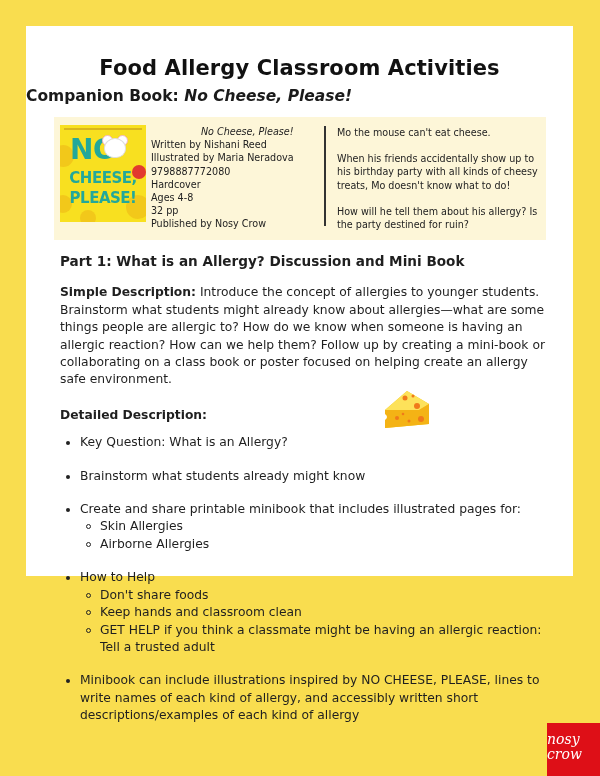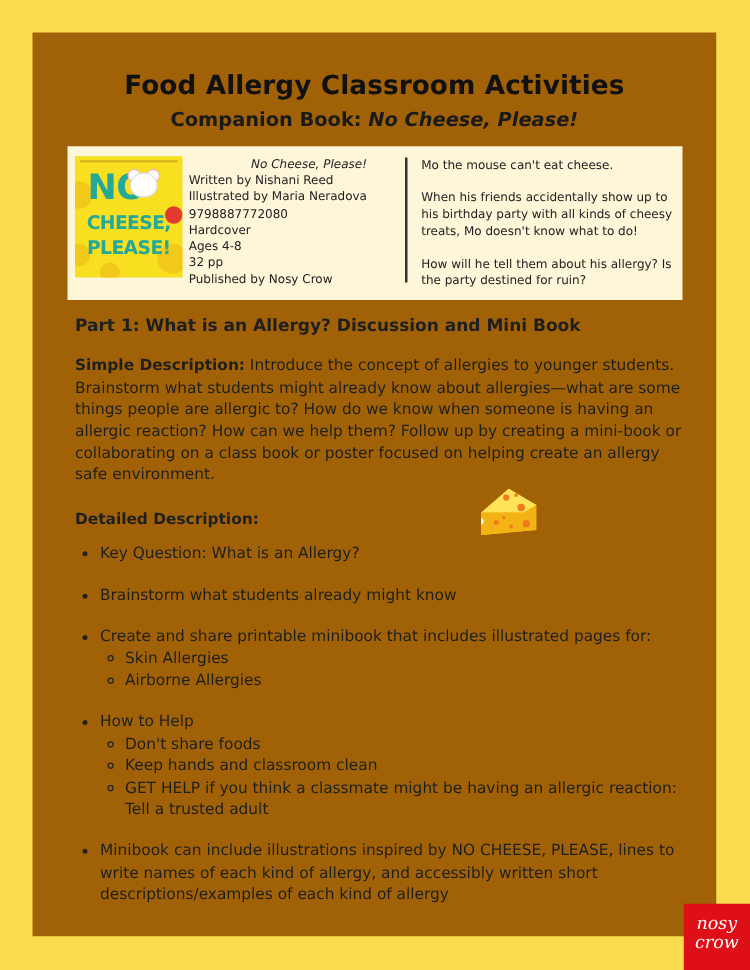--- a/index.html
+++ b/index.html
@@ -3,31 +3,31 @@
   <meta charset="utf-8">
   <style>
     html, body { margin: 0; padding: 0; }
     body {
       width: 600px; height: 776px; position: relative; overflow: hidden;
       background: #f9dd4f;
       font-family: "DejaVu Sans", sans-serif;
       color: #1a1a1a;
     }
     .panel {
-      position: absolute; left: 26px; top: 26px; width: 547px; height: 723px;
-      background: #a16207;
+      position: absolute; left: 26px; top: 26px; width: 547px; height: 550px;
+      background: #ffffff;
     }
     .title {
       position: absolute; left: 0; right: 0; top: 30px;
       text-align: center; font-weight: bold; font-size: 21px; letter-spacing: 0.1px;
       color: #111;
     }
     .subtitle {
       position: absolute; left: 0; right: 0; top: 61px;
-      text-align: center; font-size: 15.5px; font-weight: bold; color: #1a1a1a;
+      font-size: 15.5px; font-weight: bold; color: #1a1a1a;
     }
     .subtitle i { font-style: italic; }
     .infobox {
       position: absolute; left: 28px; top: 91px; width: 492px; height: 123px;
       background: #fdf6d8;
     }
     .cover {
       position: absolute; left: 6px; top: 8px; width: 86px; height: 97px;
       background: #f8e020; overflow: hidden;
     }
@@ -71,21 +71,21 @@
       content: ""; position: absolute; left: 6px; top: 7px; width: 4px; height: 4px; border-radius: 50%; background: #222;
     }
     ul.lvl2 { list-style: none; margin: 0; padding: 0; }
     ul.lvl2 > li { position: relative; padding-left: 20px; margin: 0; }
     ul.lvl2 > li::before {
       content: ""; position: absolute; left: 6px; top: 6px; width: 3px; height: 3px; border-radius: 50%; border: 1px solid #222;
     }
     .cheese { position: absolute; left: 357px; top: 362px; width: 50px; height: 44px; }
     .logo {
       position: absolute; left: 547px; top: 723px; width: 53px; height: 53px; background: #de0f17;
-      color: #fff; text-align: center; font-family: "DejaVu Serif", serif; font-style: italic;
+      color: #fff; font-family: "DejaVu Serif", serif; font-style: italic;
       font-size: 14px; line-height: 15px; padding-top: 9px; box-sizing: border-box;
     }
   </style>
 </head>
 <body>
 
 <div class="panel">
   <div class="title">Food Allergy Classroom Activities</div>
   <div class="subtitle">
     <span>Companion Book: </span><i>No Cheese,</i><i> Please!</i>

